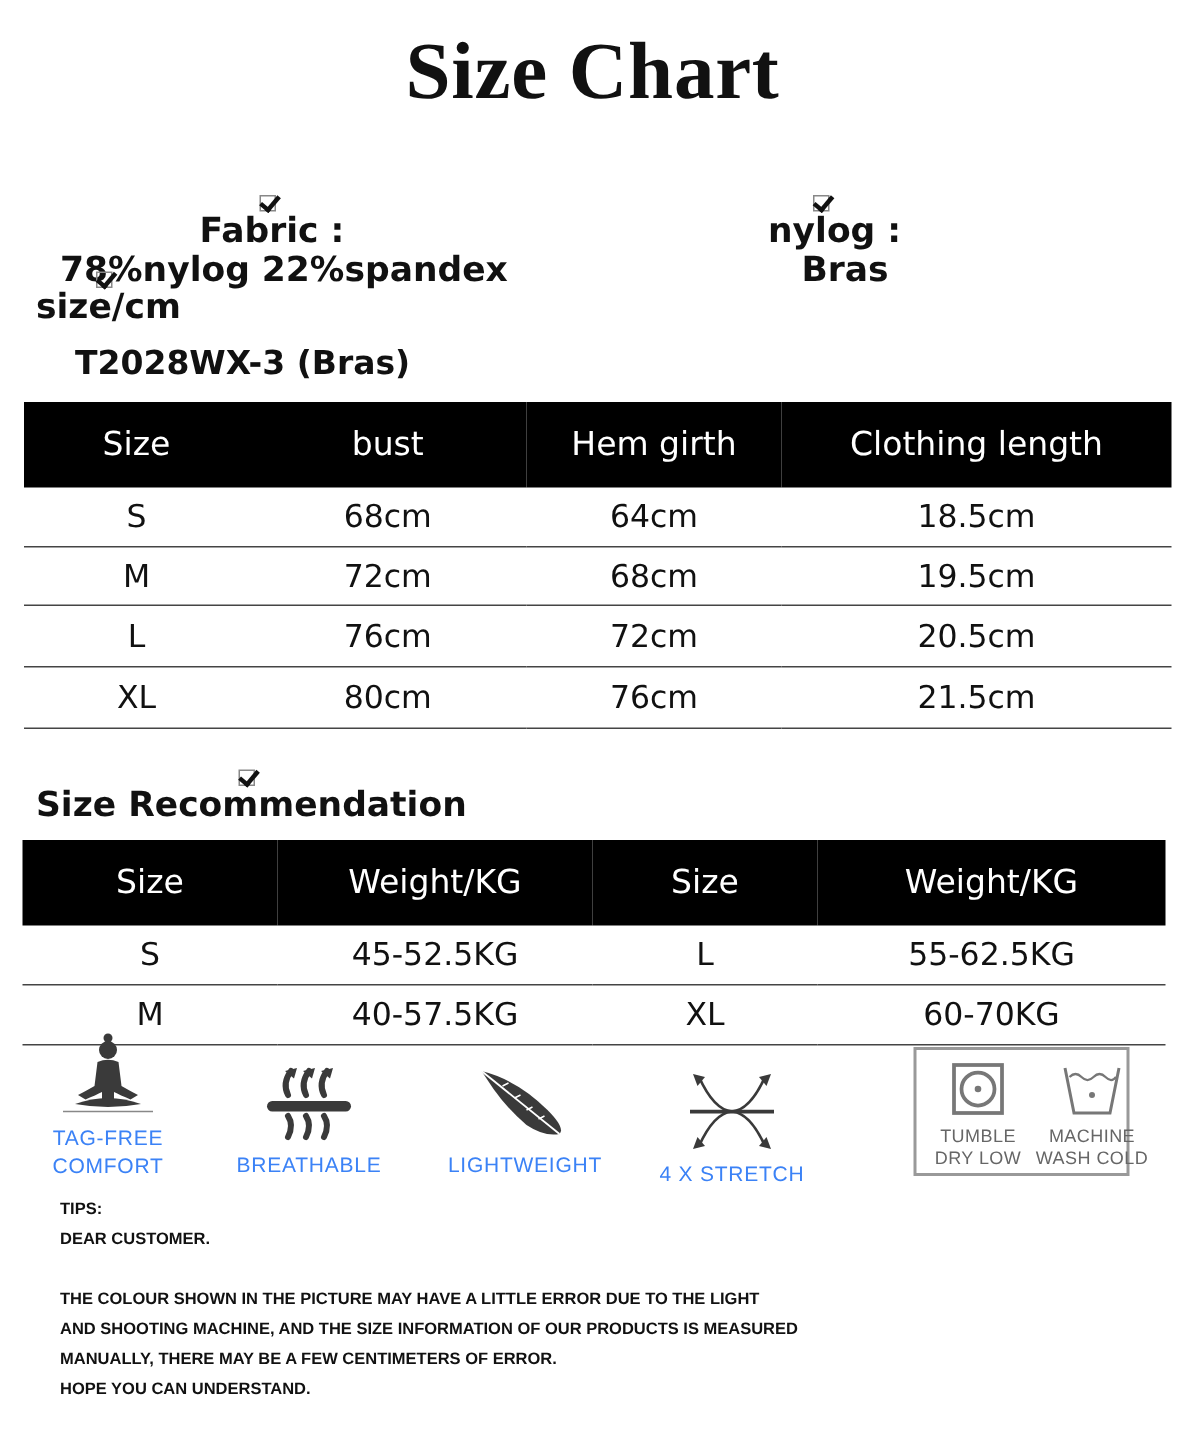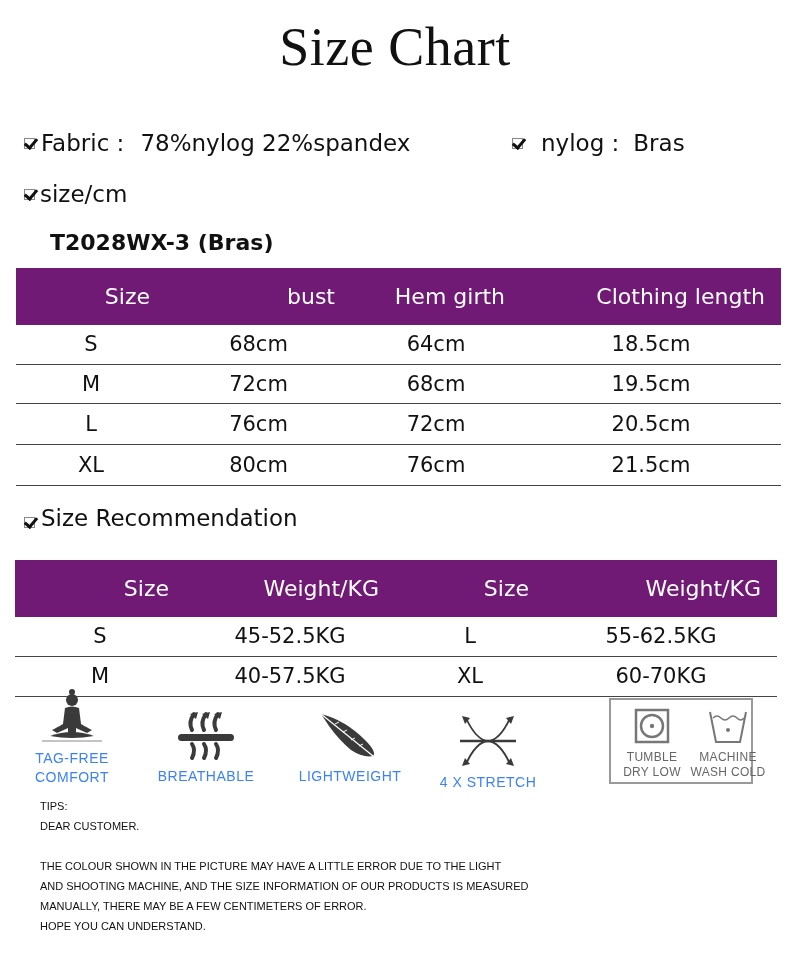--- a/index.html
+++ b/index.html
@@ -1,24 +1,24 @@
 <!DOCTYPE html>
 <html><head>
 <meta charset="utf-8">
 <style>
   html, body { margin:0; padding:0; background:#ffffff; }
   body { width:790px; height:968px; position:relative; overflow:hidden; font-family:"DejaVu Sans", "Liberation Sans", sans-serif; color:#111; }
-  .abs { position:absolute; }
+  .abs { position:absolute;font-weight:bold; }
   .title { left:0; width:790px; top:14px; text-align:center; font-family:"Liberation Serif", "DejaVu Serif", serif; font-size:54px; line-height:66px; color:#111; letter-spacing:0.5px; }
-  .check-line { display:flex; align-items:center; font-size:23px; color:#111; white-space:nowrap; }
+  .check-line { display:flex; align-items:center; font-size:23px; color:#111; white-space:nowrap;flex-direction:column; }
   .cb { width:11px; height:11px; border:1px solid #888; position:relative; margin-right:6px; display:inline-block; box-sizing:border-box; }
   .cb::after { content:""; position:absolute; left:2px; top:-3px; width:5px; height:10px; border-right:3px solid #111; border-bottom:3px solid #111; transform:rotate(40deg); }
   .model { left:50px; top:230px; font-size:22px; font-weight:bold; color:#111; }
   table.sz { position:absolute; border-collapse:collapse; table-layout:fixed; }
-  table.sz th { background:#701a75; color:#fff; font-weight:normal; font-size:22px; padding:16px; text-align:right; }
+  table.sz th { background:#000000; color:#fff; font-weight:normal; font-size:22px; padding:16px; text-align:center; }
   table.sz td { font-size:21px; text-align:center; padding:0; border-bottom:1.5px solid #444; color:#111; }
   .icon-box { position:absolute; text-align:center; font-family:"Liberation Sans", "DejaVu Sans", sans-serif; font-size:14px; color:#3b82f6; letter-spacing:0.5px; line-height:19px; }
   .care-box { position:absolute; left:609px; top:698px; width:144px; height:86px; border:2px solid #999; box-sizing:border-box; }
   .care-item { position:absolute; text-align:center; font-size:12px; color:#666; line-height:15px; letter-spacing:0.3px; font-family:"Liberation Sans", sans-serif; }
   .tips { left:40px; top:796px; font-size:11px; line-height:20px; color:#111; font-family:"Liberation Sans", "DejaVu Sans", sans-serif; }
   .tips div { white-space:nowrap; }
 </style>
 </head>
 <body>
 

